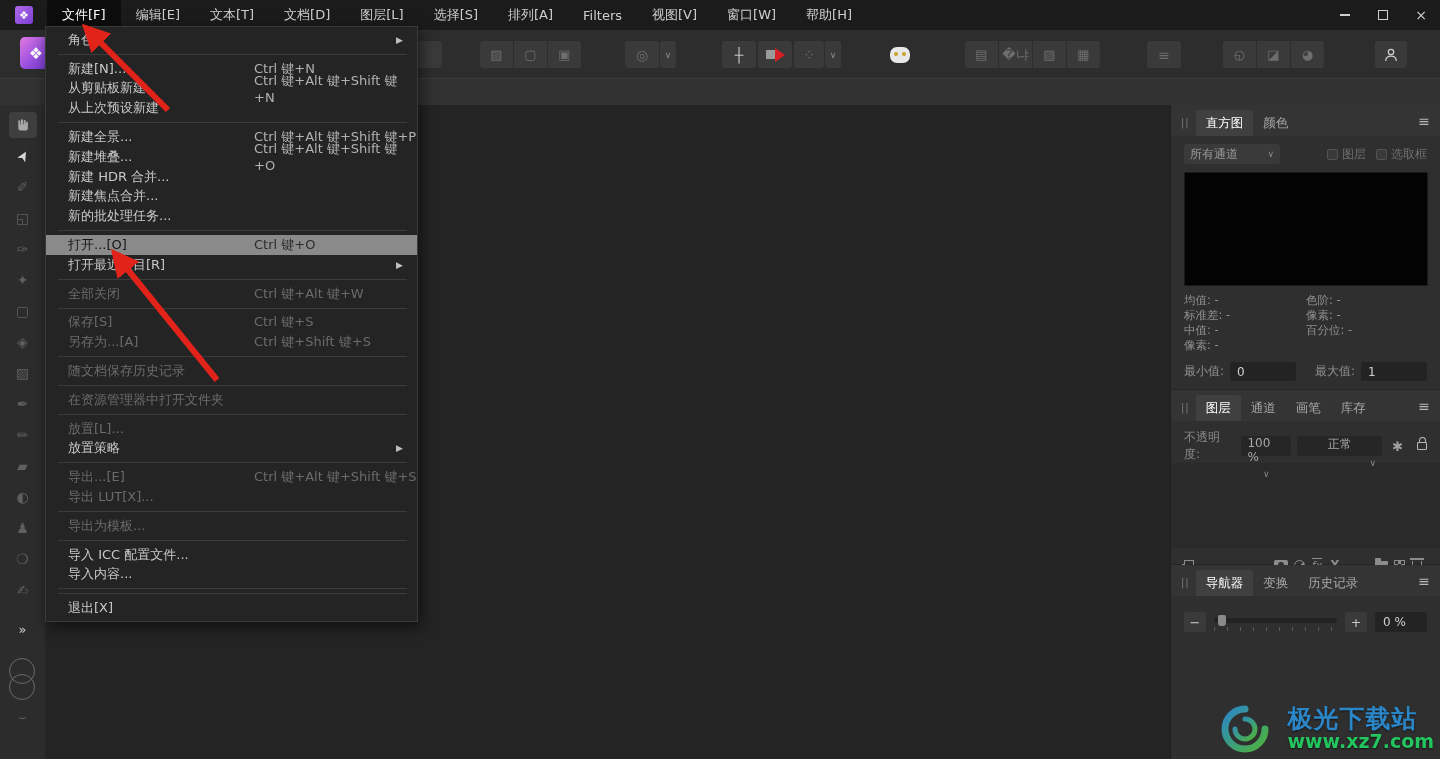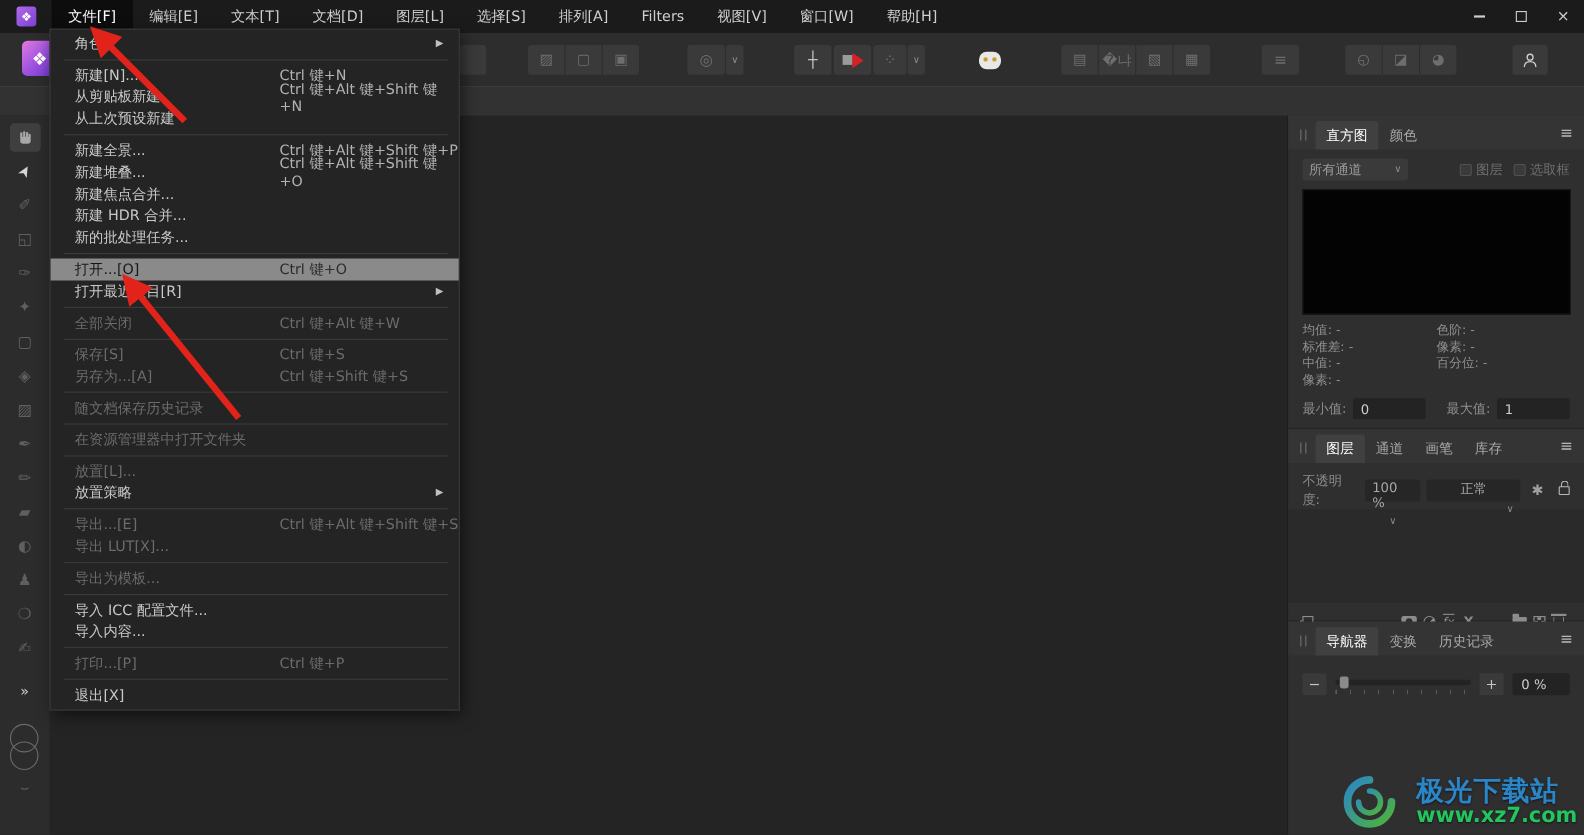--- a/index.html
+++ b/index.html
@@ -629,27 +629,27 @@
 
       </div>
 
       <div class="mi">
         <span>新建堆叠...</span>
         <span class="shortcut">Ctrl 键+Alt 键+Shift 键+O</span>
 
       </div>
 
       <div class="mi">
+        <span>新建 HDR 合并...</span>
+        <span class="shortcut"></span>
+
+      </div>
+
+      <div class="mi">
         <span>新建焦点合并...</span>
-        <span class="shortcut"></span>
-
-      </div>
-
-      <div class="mi">
-        <span>新建 HDR 合并...</span>
         <span class="shortcut"></span>
 
       </div>
 
 
       <div class="mi">
         <span>新的批处理任务...</span>
         <span class="shortcut"></span>
 
       </div>
@@ -794,25 +794,20 @@
         <span class="shortcut"></span>
 
       </div>
 
       <div class="mi sep">
         
         
         
       </div>
 
-      <div class="mi disabled">
-        <span>打印...[P]</span>
-        <span class="shortcut">Ctrl 键+P</span>
-
-      </div>
 
       <div class="mi sep">
         
         
         
       </div>
 
       <div class="mi">
         <span>退出[X]</span>
         <span class="shortcut"></span>

